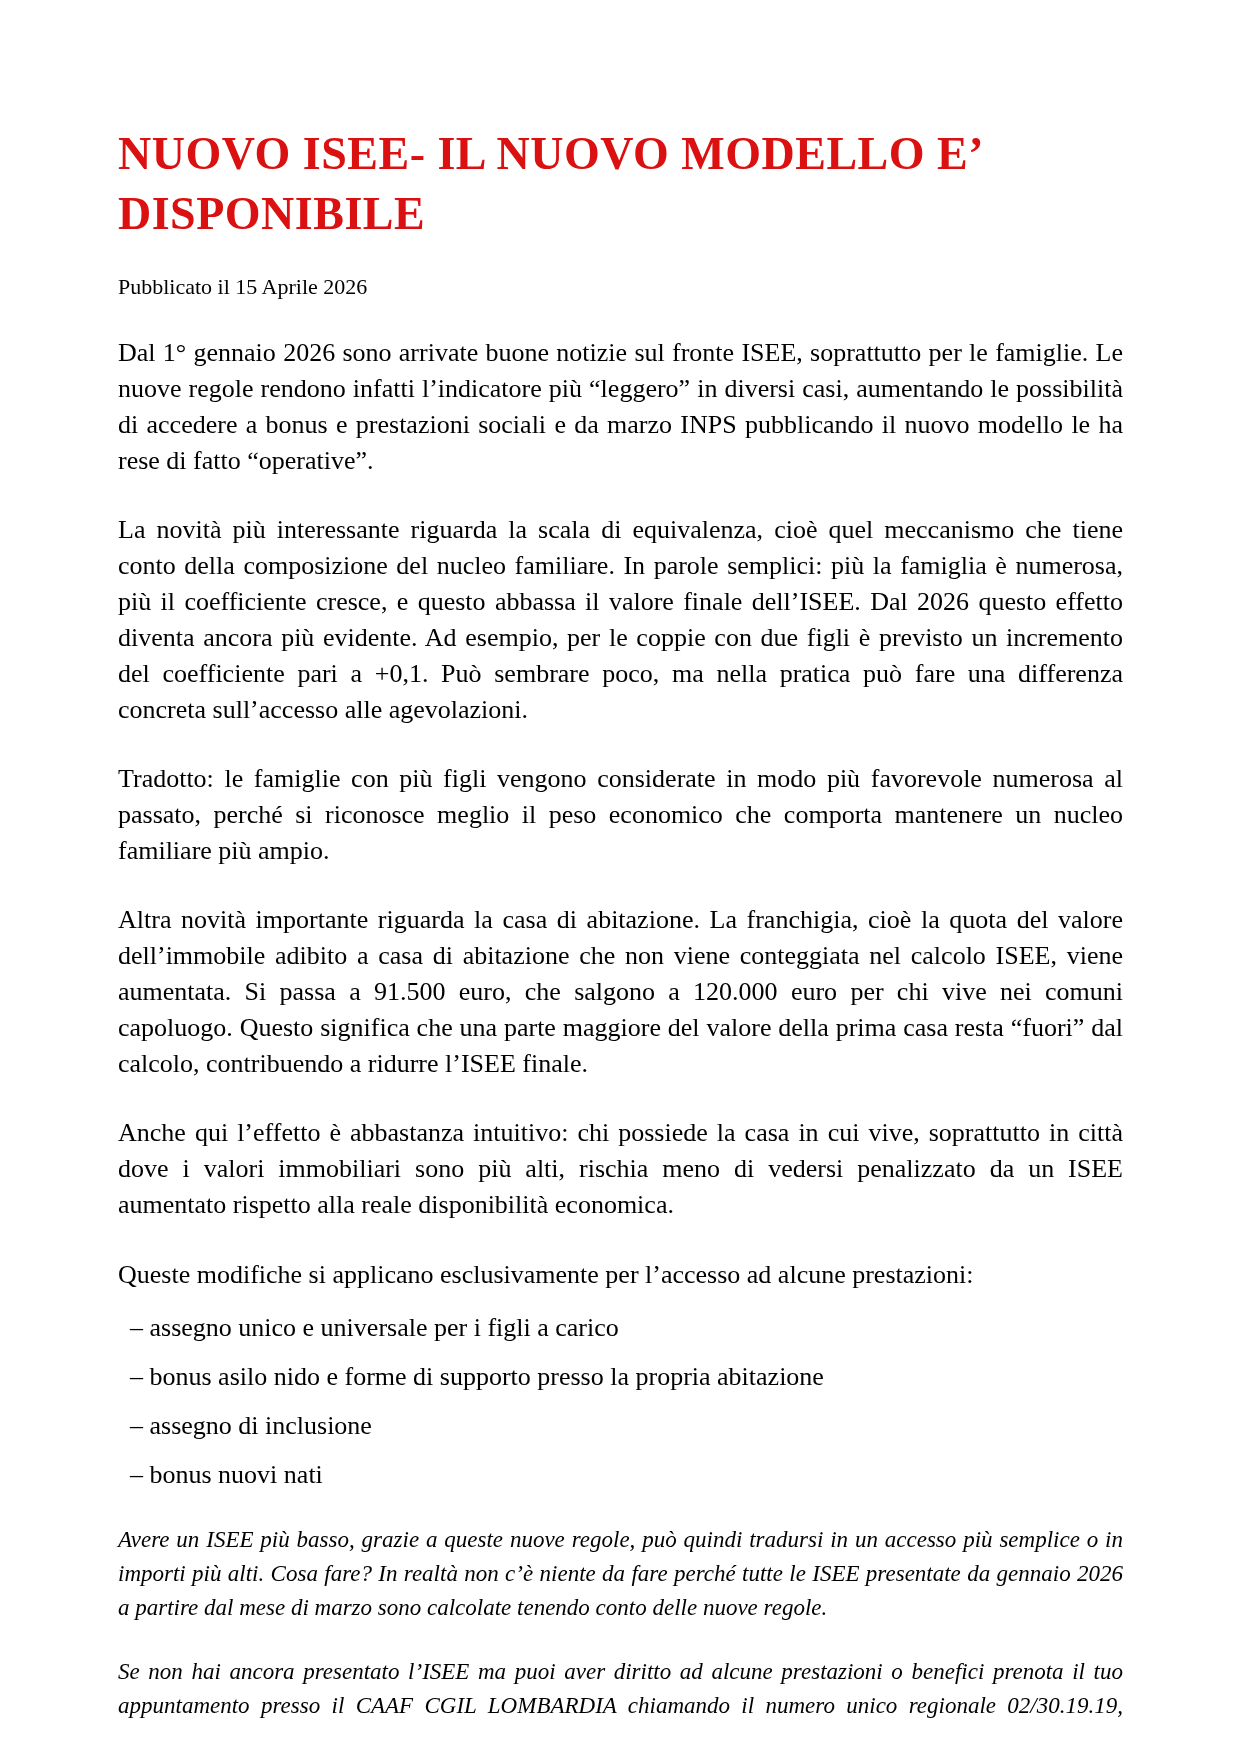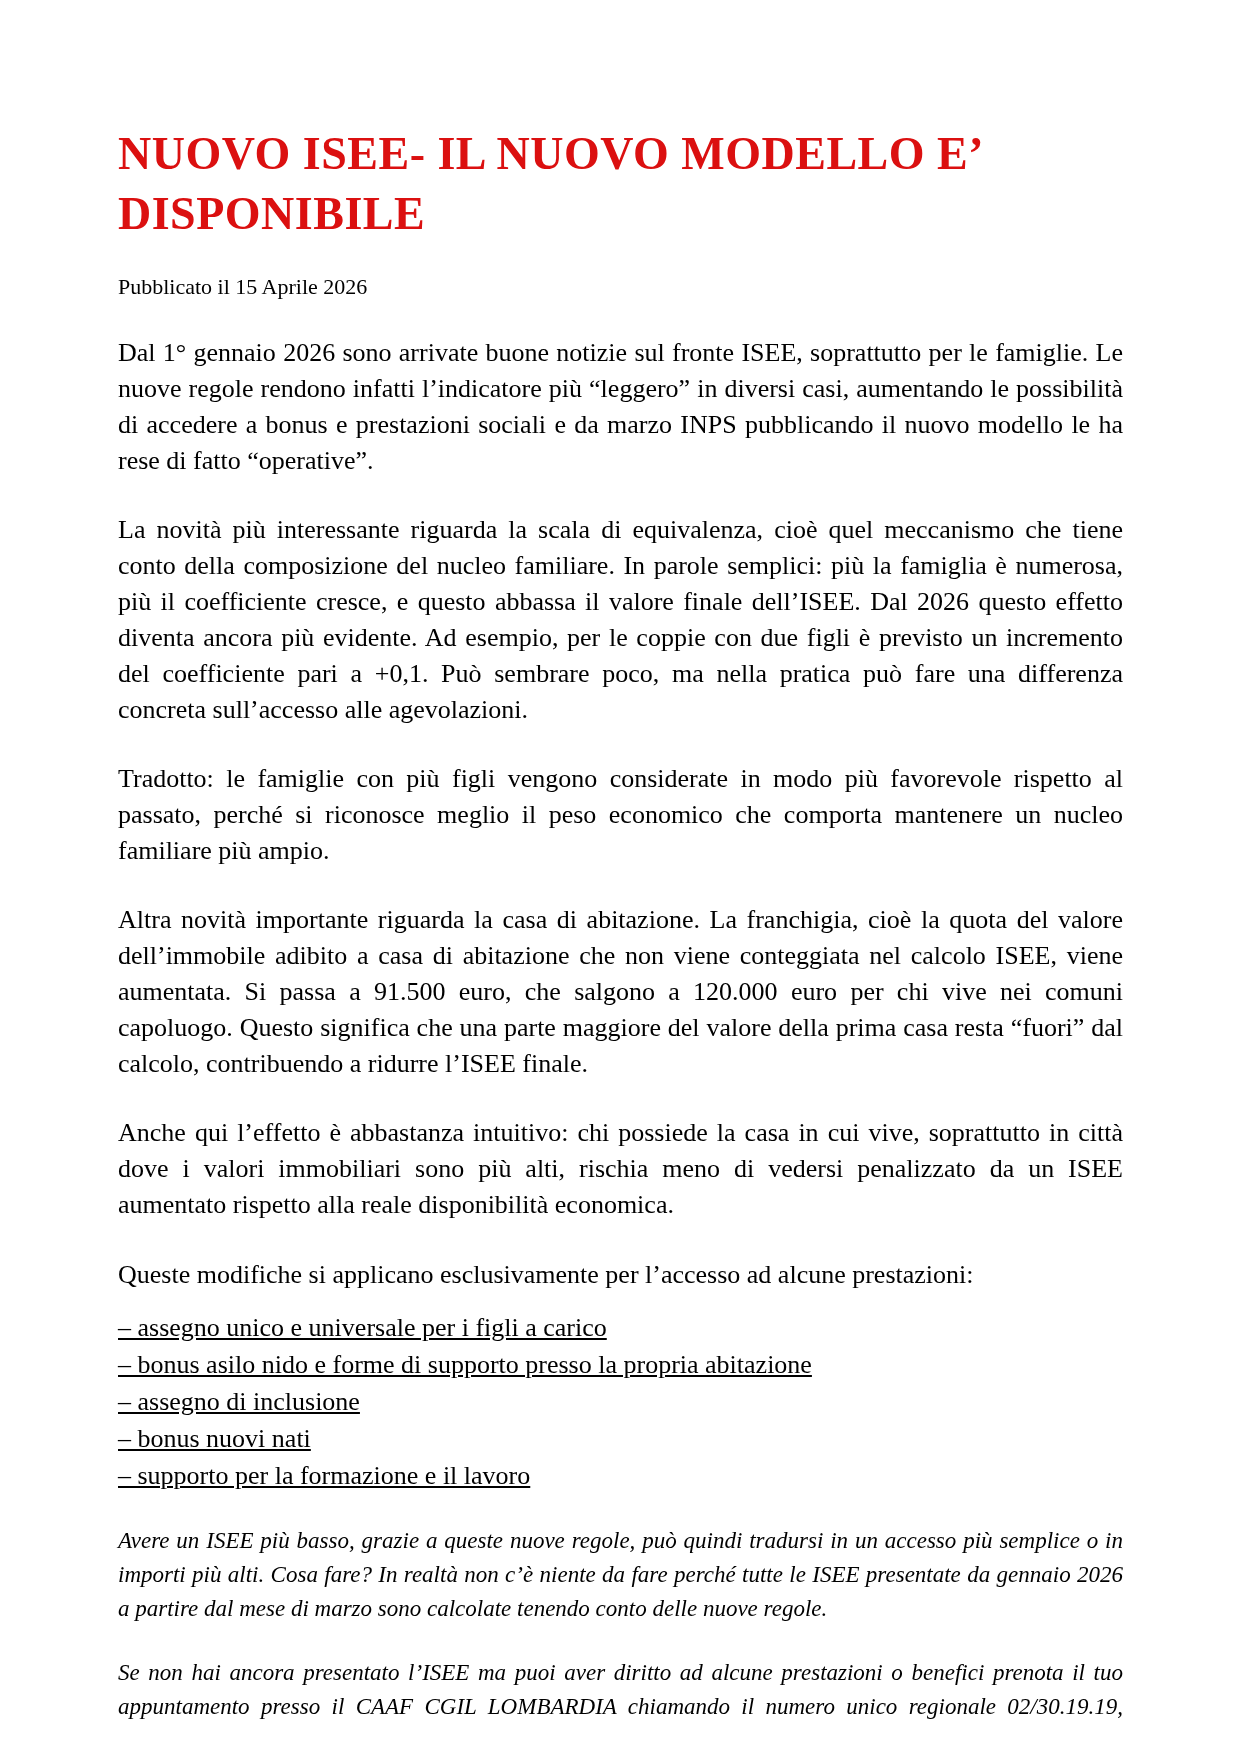--- a/index.html
+++ b/index.html
@@ -43,25 +43,24 @@
     margin: 33px 0 16px 0;
     font-size: 26px;
     line-height: 37px;
     text-align: left;
   }
   .benefits-list {
     margin: 0;
     padding: 0;
   }
   .benefits-list p {
-    margin: 0;
+    margin: 12px;
     font-size: 26px;
     line-height: 37px;
     text-align: left;
-    text-decoration: underline;
   }
   p.small-par {
     margin: 30px 0 0 0;
     font-size: 23px;
     line-height: 34px;
     text-align: justify;
     text-justify: inter-word;
     font-style: italic;
   }
   a.site-link {
@@ -76,34 +75,33 @@
 <div class="page">
 
   <h1 class="title">NUOVO ISEE- IL NUOVO MODELLO E’ DISPONIBILE</h1>
 
   <p class="pub-date">Pubblicato il 15 Aprile 2026</p>
 
   <p class="body-par">Dal 1° gennaio 2026 sono arrivate buone notizie sul fronte ISEE, soprattutto per le famiglie. Le nuove regole rendono infatti l’indicatore più “leggero” in diversi casi, aumentando le possibilità di accedere a bonus e prestazioni sociali e da marzo INPS pubblicando il nuovo modello le ha rese di fatto “operative”.</p>
 
   <p class="body-par">La novità più interessante riguarda la scala di equivalenza, cioè quel meccanismo che tiene conto della composizione del nucleo familiare. In parole semplici: più la famiglia è numerosa, più il coefficiente cresce, e questo abbassa il valore finale dell’ISEE. Dal 2026 questo effetto diventa ancora più evidente. Ad esempio, per le coppie con due figli è previsto un incremento del coefficiente pari a +0,1. Può sembrare poco, ma nella pratica può fare una differenza concreta sull’accesso alle agevolazioni.</p>
 
-  <p class="body-par">Tradotto: le famiglie con più figli vengono considerate in modo più favorevole rispetto al passato, perché si riconosce meglio il peso economico che comporta mantenere un nucleo familiare più ampio.</p>
+  <p class="body-par">Tradotto: le famiglie con più figli vengono considerate in modo più favorevole numerosa al passato, perché si riconosce meglio il peso economico che comporta mantenere un nucleo familiare più ampio.</p>
 
   <p class="body-par">Altra novità importante riguarda la casa di abitazione. La franchigia, cioè la quota del valore dell’immobile adibito a casa di abitazione che non viene conteggiata nel calcolo ISEE, viene aumentata. Si passa a 91.500 euro, che salgono a 120.000 euro per chi vive nei comuni capoluogo. Questo significa che una parte maggiore del valore della prima casa resta “fuori” dal calcolo, contribuendo a ridurre l’ISEE finale.</p>
 
   <p class="body-par">Anche qui l’effetto è abbastanza intuitivo: chi possiede la casa in cui vive, soprattutto in città dove i valori immobiliari sono più alti, rischia meno di vedersi penalizzato da un ISEE aumentato rispetto alla reale disponibilità economica.</p>
 
   <p class="benefits-intro">Queste modifiche si applicano esclusivamente per l’accesso ad alcune prestazioni:</p>
 
   <div class="benefits-list">
     <p>– assegno unico e universale per i figli a carico</p>
     <p>– bonus asilo nido e forme di supporto presso la propria abitazione</p>
     <p>– assegno di inclusione</p>
     <p>– bonus nuovi nati</p>
-    <p>– supporto per la formazione e il lavoro</p>
   </div>
 
   <p class="small-par">Avere un ISEE più basso, grazie a queste nuove regole, può quindi tradursi in un accesso più semplice o in importi più alti. Cosa fare? In realtà non c’è niente da fare perché tutte le ISEE presentate da gennaio 2026 a partire dal mese di marzo sono calcolate tenendo conto delle nuove regole.</p>
 
   <p class="small-par">
     <span>Se non hai ancora presentato l’ISEE ma puoi aver diritto ad alcune prestazioni o benefici prenota il tuo appuntamento presso il CAAF CGIL LOMBARDIA chiamando il numero unico regionale 02/30.19.19, collegandoti al sito </span><a class="site-link">www.caafcgillombardia.it</a><span> o tramite la nostra APP DIGITA CGIL.</span>
   </p>
 
 </div>
 

